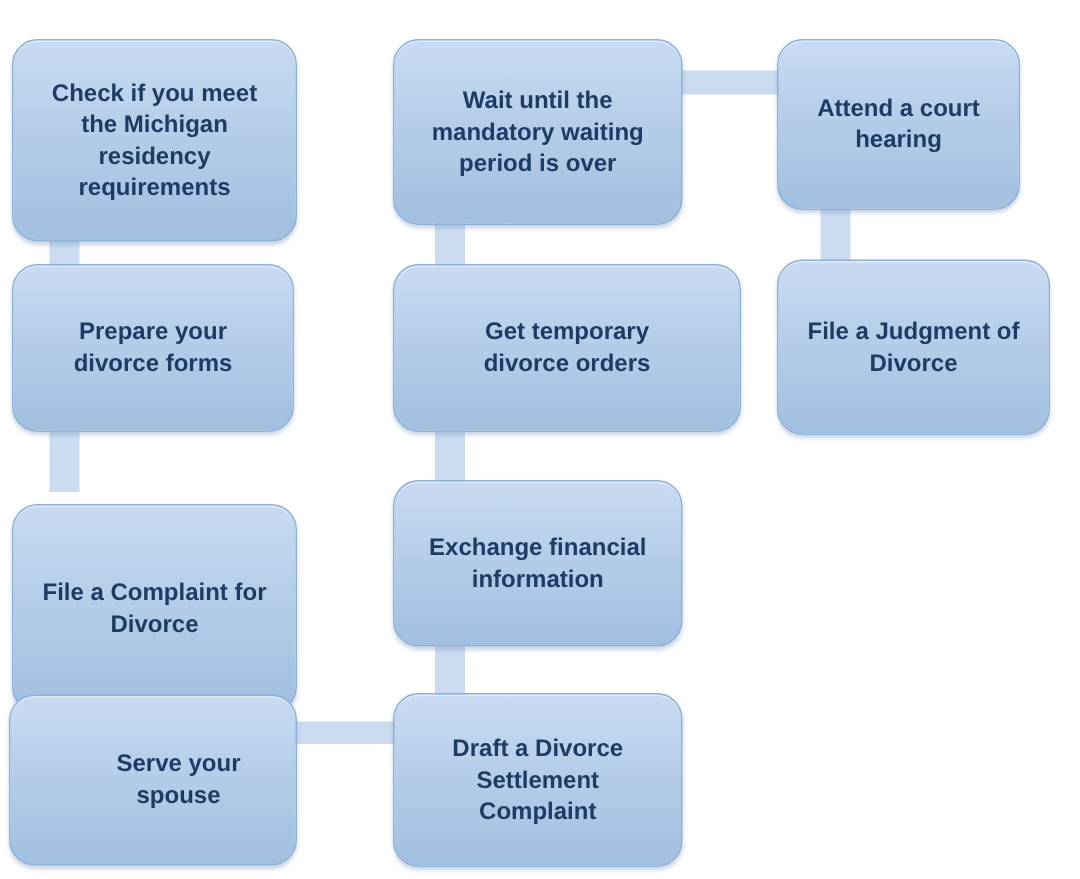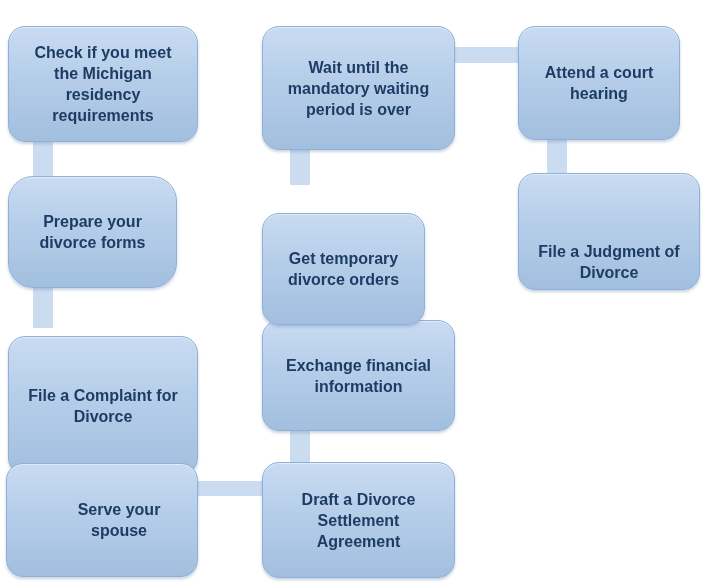--- a/index.html
+++ b/index.html
@@ -35,30 +35,30 @@
     line-height: 21px;
     text-align: center;
     white-space: pre-line;
   }
   .connector {
     position: absolute;
     z-index: 1;
     background: #cbdcf1;
   }
   
-  .n1  { left: 8px;   top: 26px;  width: 190px; height: 116px; }
-  .n2  { left: 8px;   top: 176px; width: 169px; height: 112px; border-radius: 25px; }
+  .n1  { left: 8px;   top: 26px;  width: 190px; height: 135px; }
+  .n2  { left: 8px;   top: 176px; width: 188px; height: 112px; }
   .n3  { left: 8px;   top: 336px; width: 190px; height: 139px; }
   .n4  { left: 6px;   top: 463px; width: 192px; height: 114px; padding-left: 44px; }
   .n5  { left: 262px; top: 462px; width: 193px; height: 116px; }
   .n6  { left: 262px; top: 320px; width: 193px; height: 111px; }
-  .n7  { left: 262px; top: 176px; width: 163px; height: 112px; margin-top: 37px; }
+  .n7  { left: 262px; top: 176px; width: 232px; height: 112px; }
   .n8  { left: 262px; top: 26px;  width: 193px; height: 124px; }
   .n9  { left: 518px; top: 26px;  width: 162px; height: 114px; }
-  .n10 { left: 518px; top: 173px; width: 182px; height: 117px; align-items: flex-end; }
+  .n10 { left: 518px; top: 173px; width: 182px; height: 117px; }
   
   .c1 { left: 33px;  top: 135px; width: 20px; height: 50px; }
   .c2 { left: 33px;  top: 280px; width: 20px; height: 48px; }
   .c3 { left: 33px;  top: 423px; width: 20px; height: 48px; }
   .c4 { left: 190px; top: 481px; width: 80px; height: 15px; }
   .c5 { left: 290px; top: 424px; width: 20px; height: 46px; }
   .c6 { left: 290px; top: 280px; width: 20px; height: 48px; }
   .c7 { left: 290px; top: 135px; width: 20px; height: 50px; }
   .c8 { left: 447px; top: 47px;  width: 79px; height: 16px; }
   .c9 { left: 547px; top: 132px; width: 20px; height: 49px; }
@@ -91,21 +91,21 @@
   <div class="node n3">
     <span class="label">File a Complaint for
 Divorce</span>
   </div>
   <div class="node n4">
     <span class="label">Serve your spouse</span>
   </div>
   <div class="node n5">
     <span class="label">Draft a Divorce
 Settlement
-Agreement</span>
+Complaint</span>
   </div>
   <div class="node n6">
     <span class="label">Exchange financial
 information</span>
   </div>
   <div class="node n7">
     <span class="label">Get temporary
 divorce orders</span>
   </div>
   <div class="node n8">

